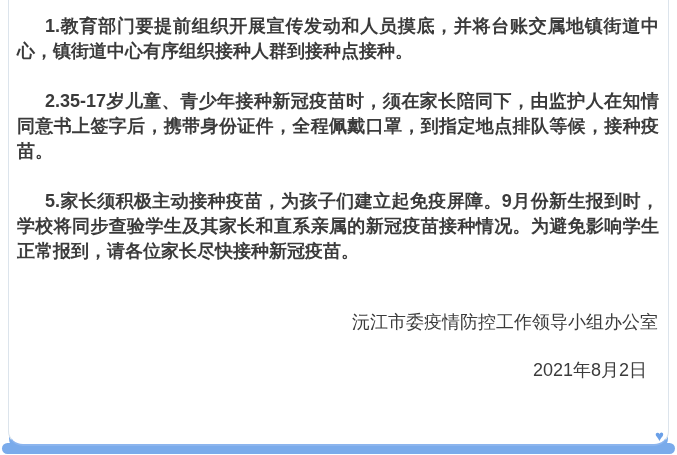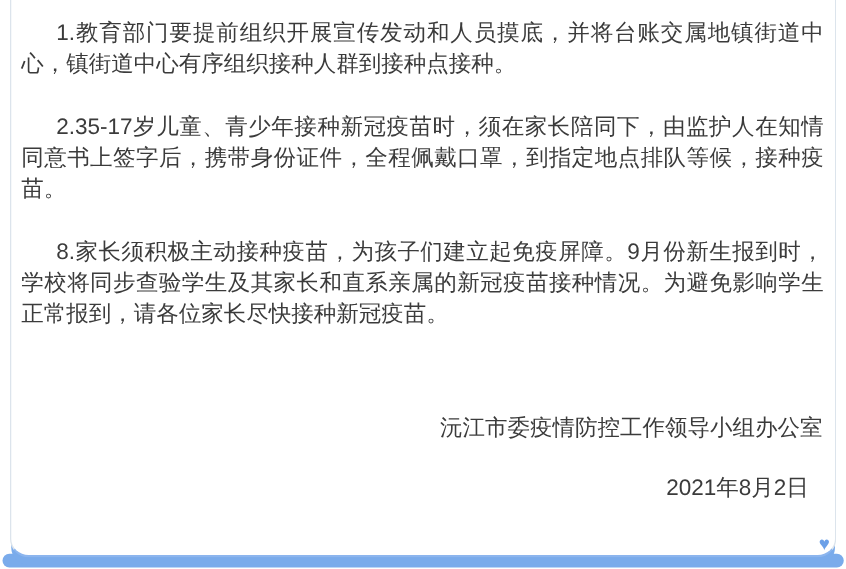--- a/index.html
+++ b/index.html
@@ -44,30 +44,31 @@
   .content {
     position: absolute;
     z-index: 3;
     left: 17px;
     top: 14px;
     width: 642px;
     color: #3b3b3b;
     font-size: 18px;
     line-height: 25px;
     text-align: justify;
+    font-weight: bold;
   }
   .content p {
     margin: 0 0 25px 0;
     text-indent: 28px;
   }
   .sign-block {
     position: absolute;
     z-index: 3;
     left: 17px;
-    top: 330px;
+    top: 310px;
     width: 642px;
     text-align: right;
     color: #3b3b3b;
     font-size: 18px;
     line-height: 25px;
   }
   .signature-line {
     padding-right: 1px;
   }
   .date-line {
@@ -89,21 +90,21 @@
 
 <div class="stage">
 
   <div class="bottom-bar"></div>
 
   <div class="card"></div>
 
   <div class="content">
     <p>1.教育部门要提前组织开展宣传发动和人员摸底，并将台账交属地镇街道中心，镇街道中心有序组织接种人群到接种点接种。</p>
     <p>2.35-17岁儿童、青少年接种新冠疫苗时，须在家长陪同下，由监护人在知情同意书上签字后，携带身份证件，全程佩戴口罩，到指定地点排队等候，接种疫苗。</p>
-    <p>8.家长须积极主动接种疫苗，为孩子们建立起免疫屏障。9月份新生报到时，学校将同步查验学生及其家长和直系亲属的新冠疫苗接种情况。为避免影响学生正常报到，请各位家长尽快接种新冠疫苗。</p>
+    <p>5.家长须积极主动接种疫苗，为孩子们建立起免疫屏障。9月份新生报到时，学校将同步查验学生及其家长和直系亲属的新冠疫苗接种情况。为避免影响学生正常报到，请各位家长尽快接种新冠疫苗。</p>
   </div>
 
   <div class="sign-block">
     <div class="signature-line">沅江市委疫情防控工作领导小组办公室</div>
     <div class="date-line">2021年8月2日</div>
   </div>
 
   <div class="heart">♥</div>
 
 </div>

